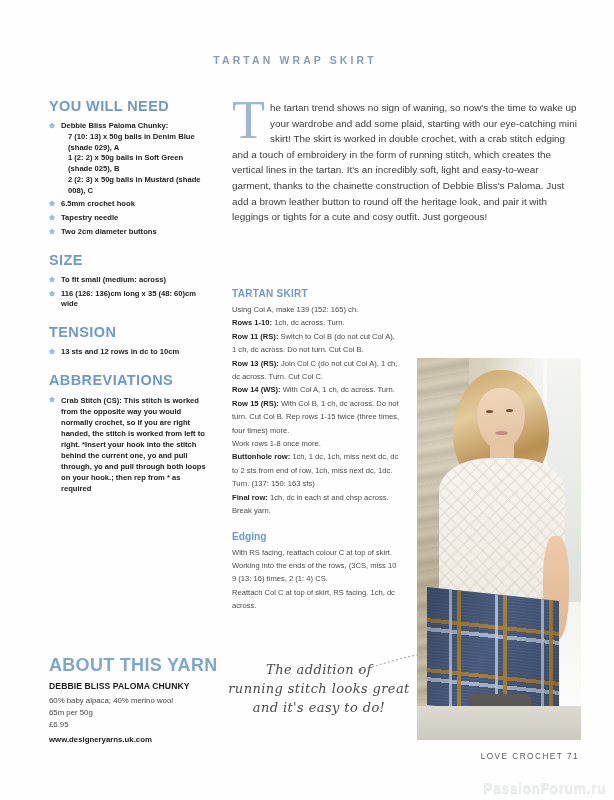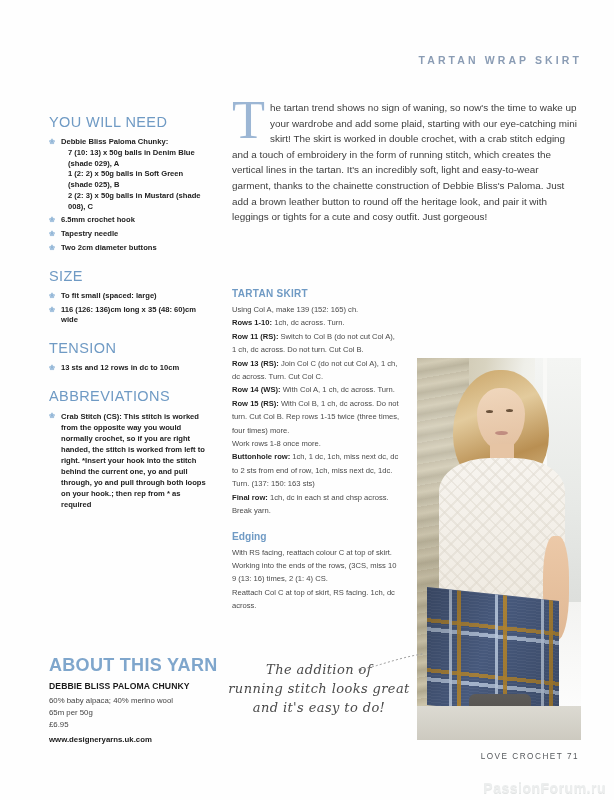--- a/index.html
+++ b/index.html
@@ -8,30 +8,30 @@
     background:#ffffff;
     font-family:"Liberation Sans", sans-serif;
     position:relative;overflow:hidden;
     -webkit-font-smoothing:antialiased;
   }
   .page{position:absolute;inset:0;background:#fefefe;}
 
   
   .runhead{
     position:absolute;left:8px;right:32px;top:54px;
-    text-align:right;
+    text-align:center;
     font-size:10.5px;letter-spacing:3.1px;font-weight:bold;
     color:#8a9cb4;
   }
 
   
   .rail{position:absolute;left:49px;top:98px;width:160px;}
   .rail h2{
-    margin:16px 0 7px 0;
-    font-size:14.5px;letter-spacing:.4px;font-weight:normal;
+    margin:0 0 7px 0;
+    font-size:14.5px;letter-spacing:.4px;font-weight:bold;
     color:#6f9ac4;text-transform:uppercase;
   }
   .rail h2.sub{margin-top:14px;}
   .bullets{margin:0;padding:0;list-style:none;}
   .bullets li{
     position:relative;padding-left:12px;margin-bottom:3px;
     font-size:7.6px;line-height:1.42;color:#222;font-weight:bold;
   }
   .bullets li .bmark{
     position:absolute;left:0;top:0px;color:#8fb4d6;font-size:7.2px;
@@ -239,21 +239,21 @@
       <li>
         <span class="bmark">❀</span>
         <span>Two 2cm diameter buttons</span>
       </li>
     </ul>
 
     <h2 class="sub">SIZE</h2>
     <ul class="bullets">
       <li>
         <span class="bmark">❀</span>
-        <span>To fit small (spaced: large)</span>
+        <span>To fit small (medium: across)</span>
       </li>
       <li>
         <span class="bmark">❀</span>
         <span>116 (126: 136)cm long x  35 (48: 60)cm wide</span>
       </li>
     </ul>
 
     <h2 class="sub">TENSION</h2>
     <ul class="bullets">
       <li>

